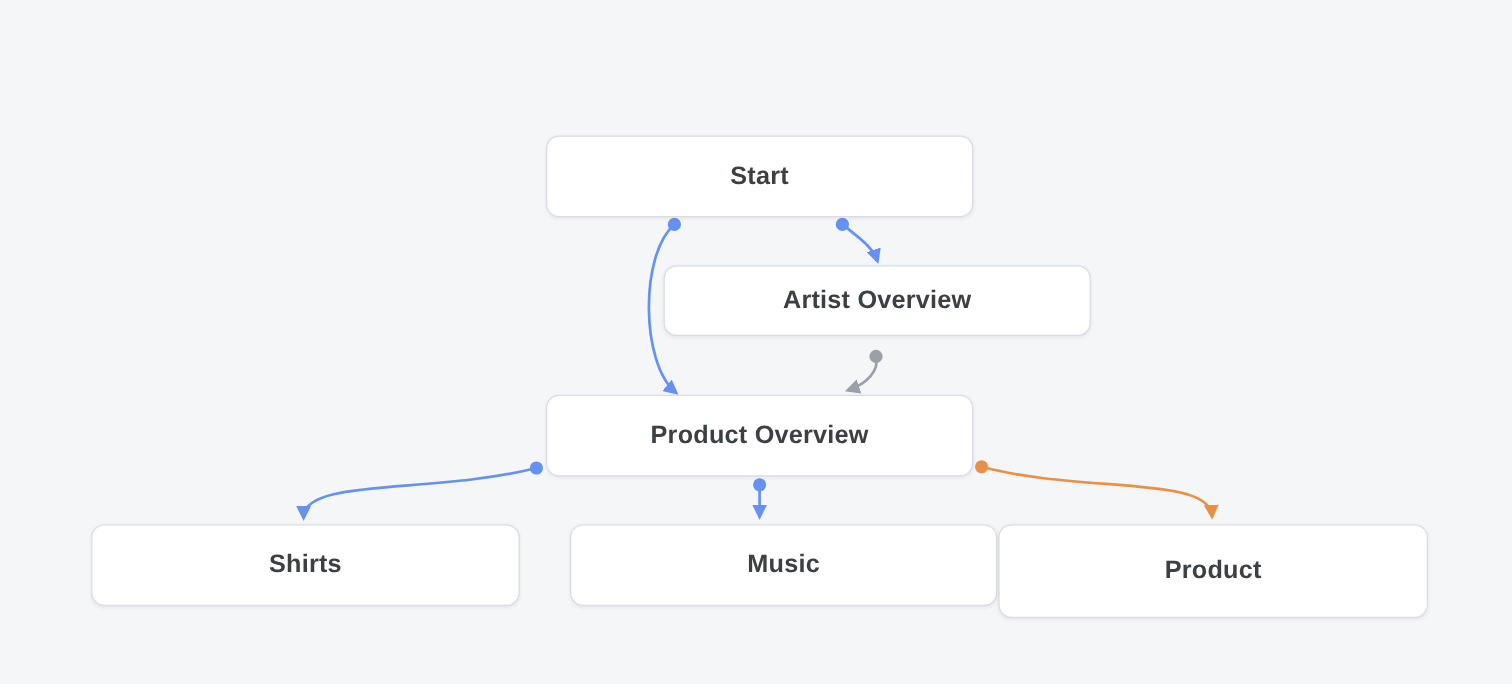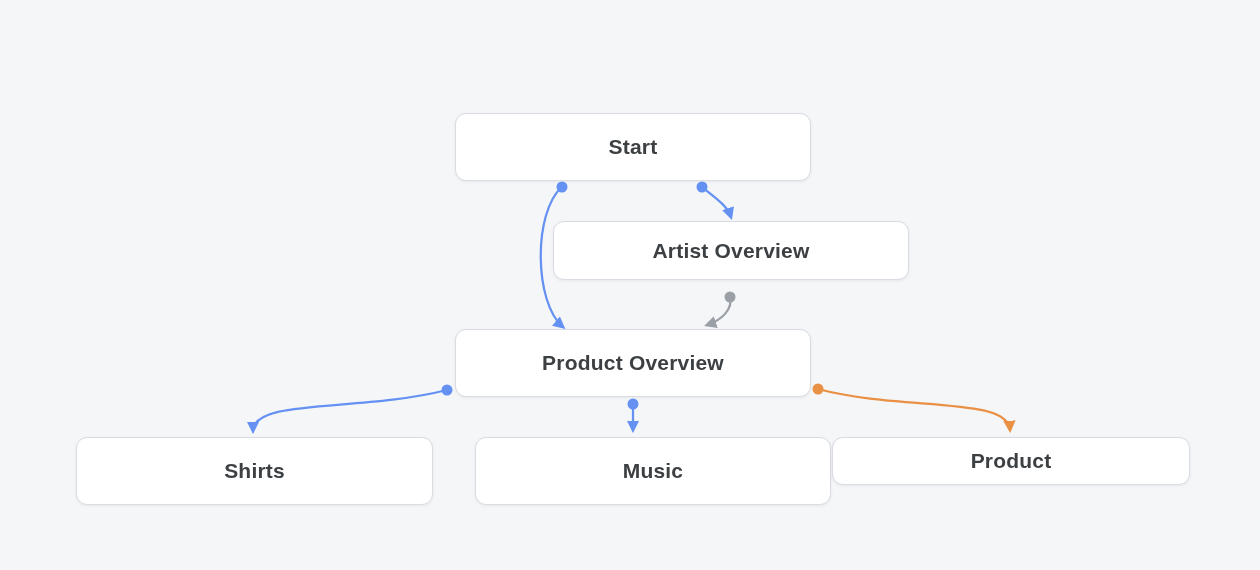--- a/index.html
+++ b/index.html
@@ -81,17 +81,17 @@
       </div>
       <div class="node" style="left: 455px; top: 329px; width: 356px; height: 68px; justify-content: center;">
         <span class="node-label">Product Overview</span>
       </div>
       <div class="node" style="left: 76px; top: 437px; width: 357px; height: 68px;">
         <span class="node-label">Shirts</span>
       </div>
       <div class="node" style="left: 455px; top: 437px; width: 356px; height: 68px; margin-left: 20px;">
         <span class="node-label">Music</span>
       </div>
-      <div class="node" style="left: 832px; top: 437px; width: 358px; height: 48px;">
+      <div class="node" style="left: 832px; top: 437px; width: 358px; height: 78px;">
         <span class="node-label">Product</span>
       </div>
     </div>
 </div>
 
 </body></html>

